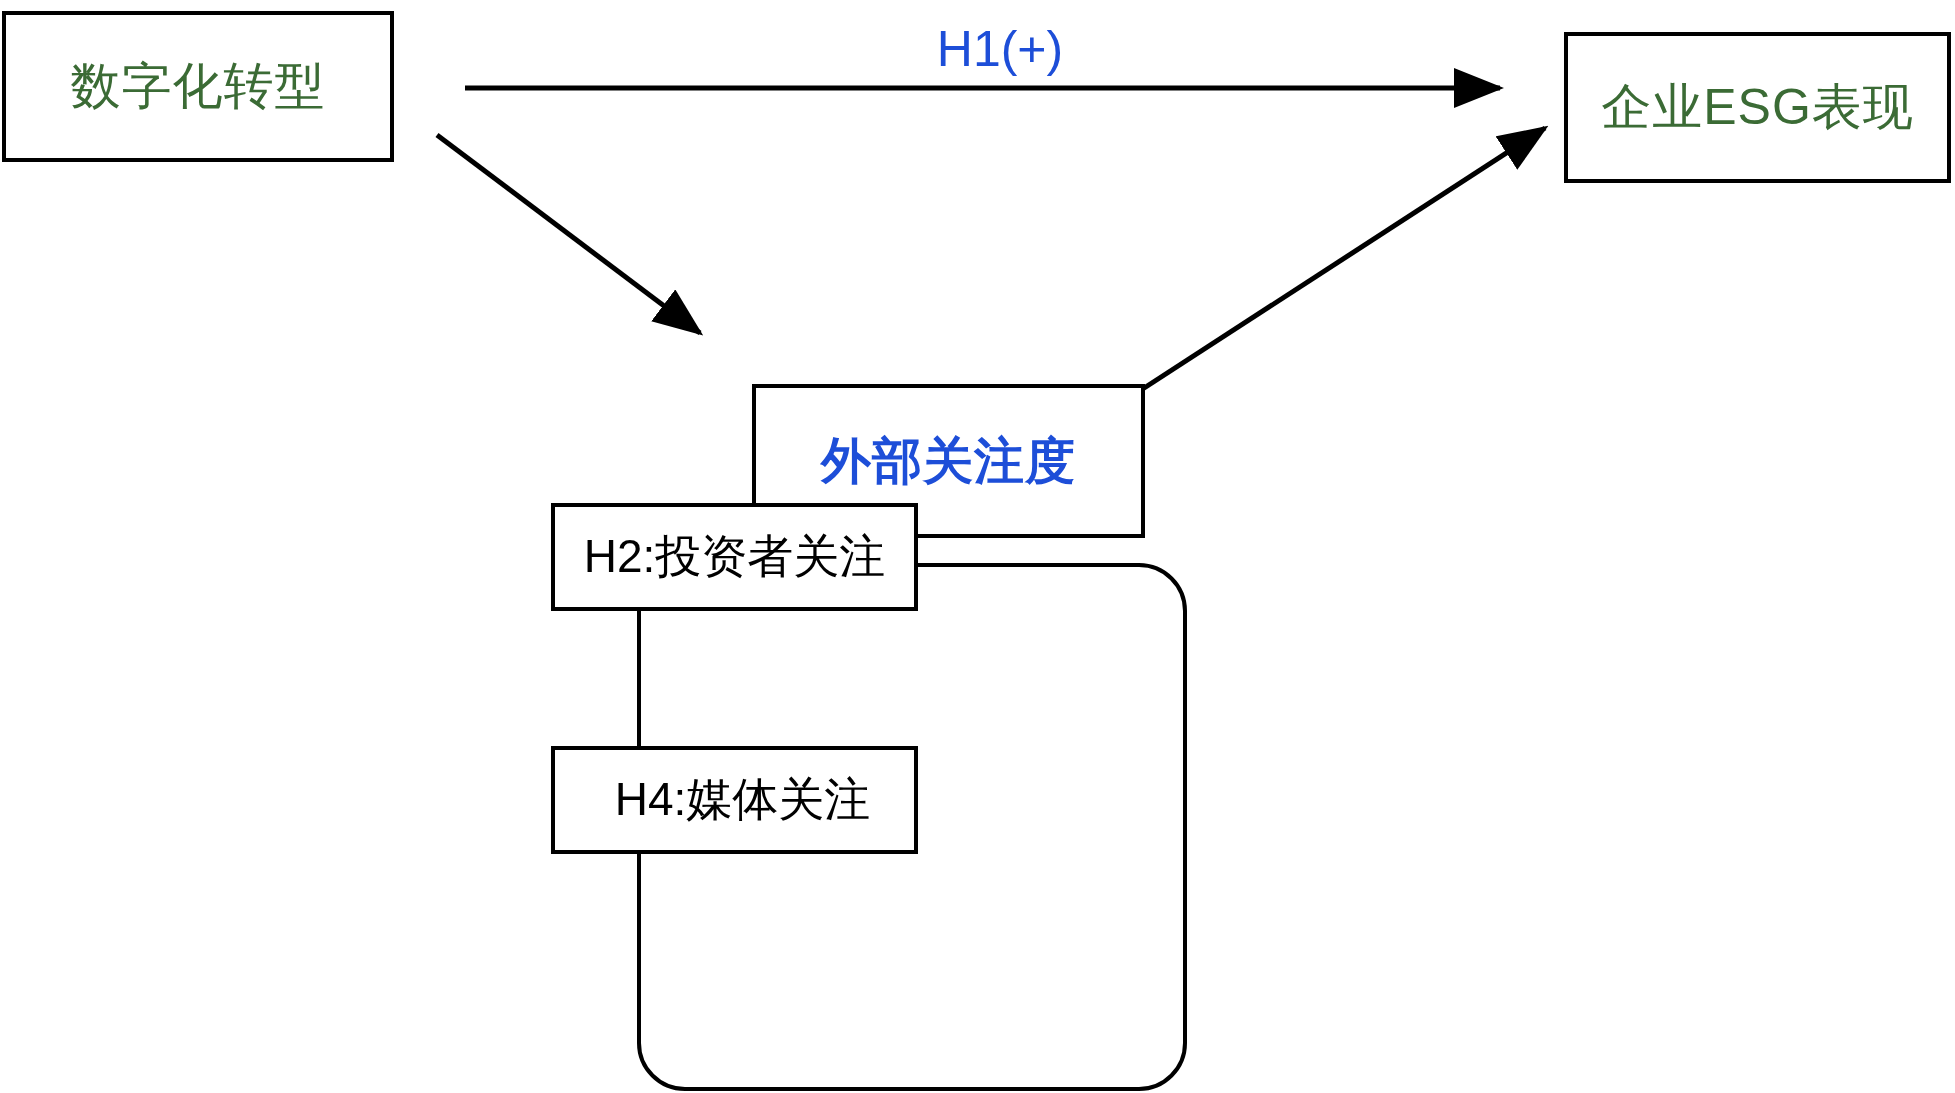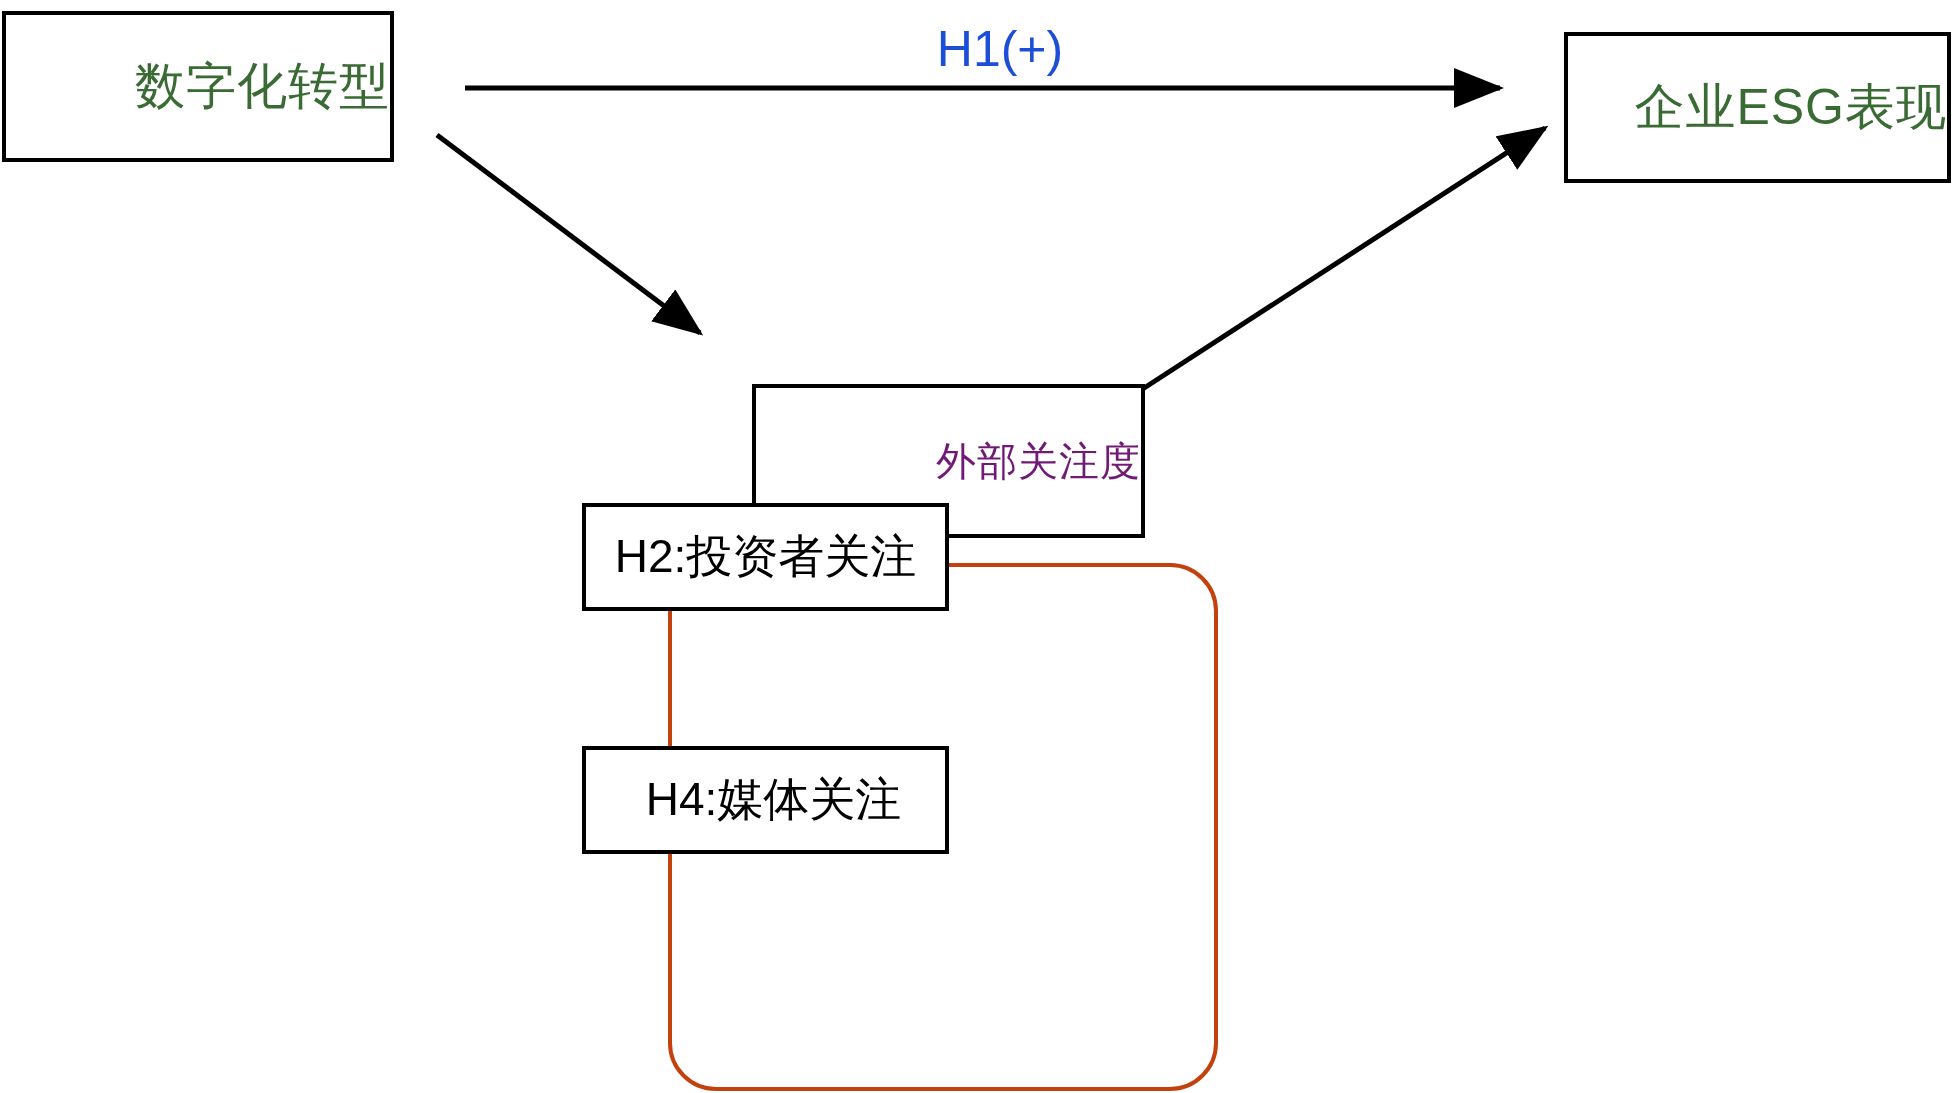--- a/index.html
+++ b/index.html
@@ -17,21 +17,21 @@
     background: #ffffff;
     overflow: hidden;
   }
   .node-box {
     position: absolute;
     box-sizing: border-box;
     background: #ffffff;
     border: 4px solid #000000;
     display: flex;
     align-items: center;
-    justify-content: flex-end;
+    justify-content: center;
     text-align: center;
     line-height: 1.1;
   }
   #box-digital {
     left: 2px;
     top: 11px;
     width: 392px;
     height: 151px;
   }
   #box-esg {
@@ -45,37 +45,38 @@
     top: 384px;
     width: 393px;
     height: 154px;
   }
   .label-green {
     color: #3b6b35;
     font-size: 50px;
     letter-spacing: 1px;
   }
   .label-gray {
-    color: #701a75;
-    font-size: 40px;
+    color: #1d4ed8;
+    font-size: 50px;
     letter-spacing: 1px;
+    font-weight: bold;
   }
   .label-black {
     color: #000000;
     font-size: 46px;
     letter-spacing: 0px;
   }
   #group-rounded {
     position: absolute;
-    left: 668px;
+    left: 637px;
     top: 563px;
     width: 550px;
     height: 528px;
     box-sizing: border-box;
-    border: 4px solid #c2410c;
+    border: 4px solid #000000;
     border-radius: 48px;
     background: transparent;
   }
   .sub-box {
     position: absolute;
     box-sizing: border-box;
     background: #ffffff;
     border: 4px solid #000000;
     display: flex;
     align-items: center;

